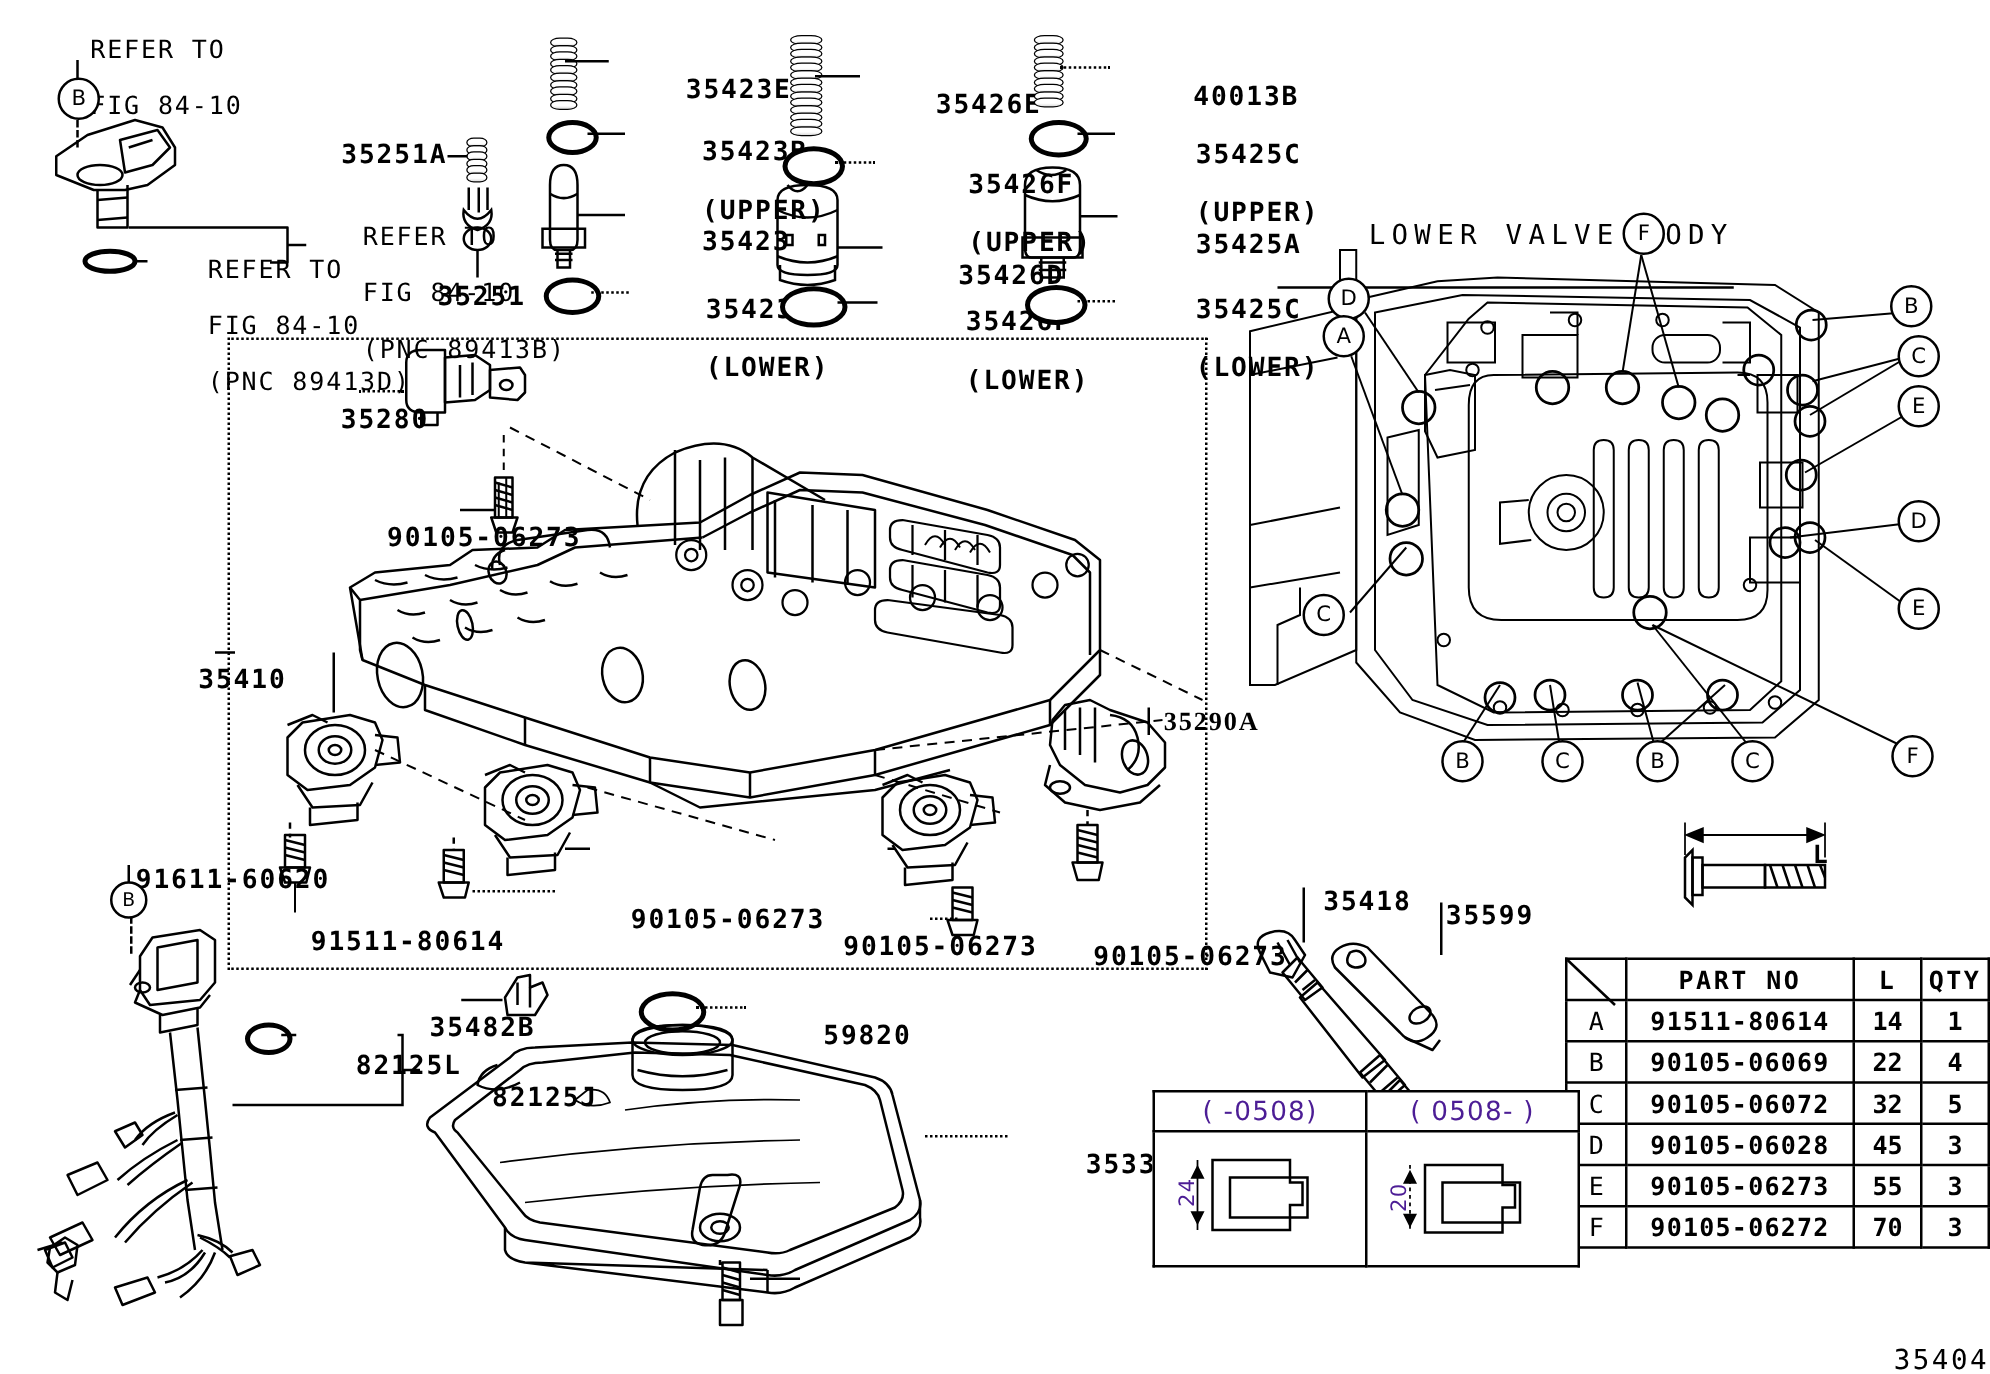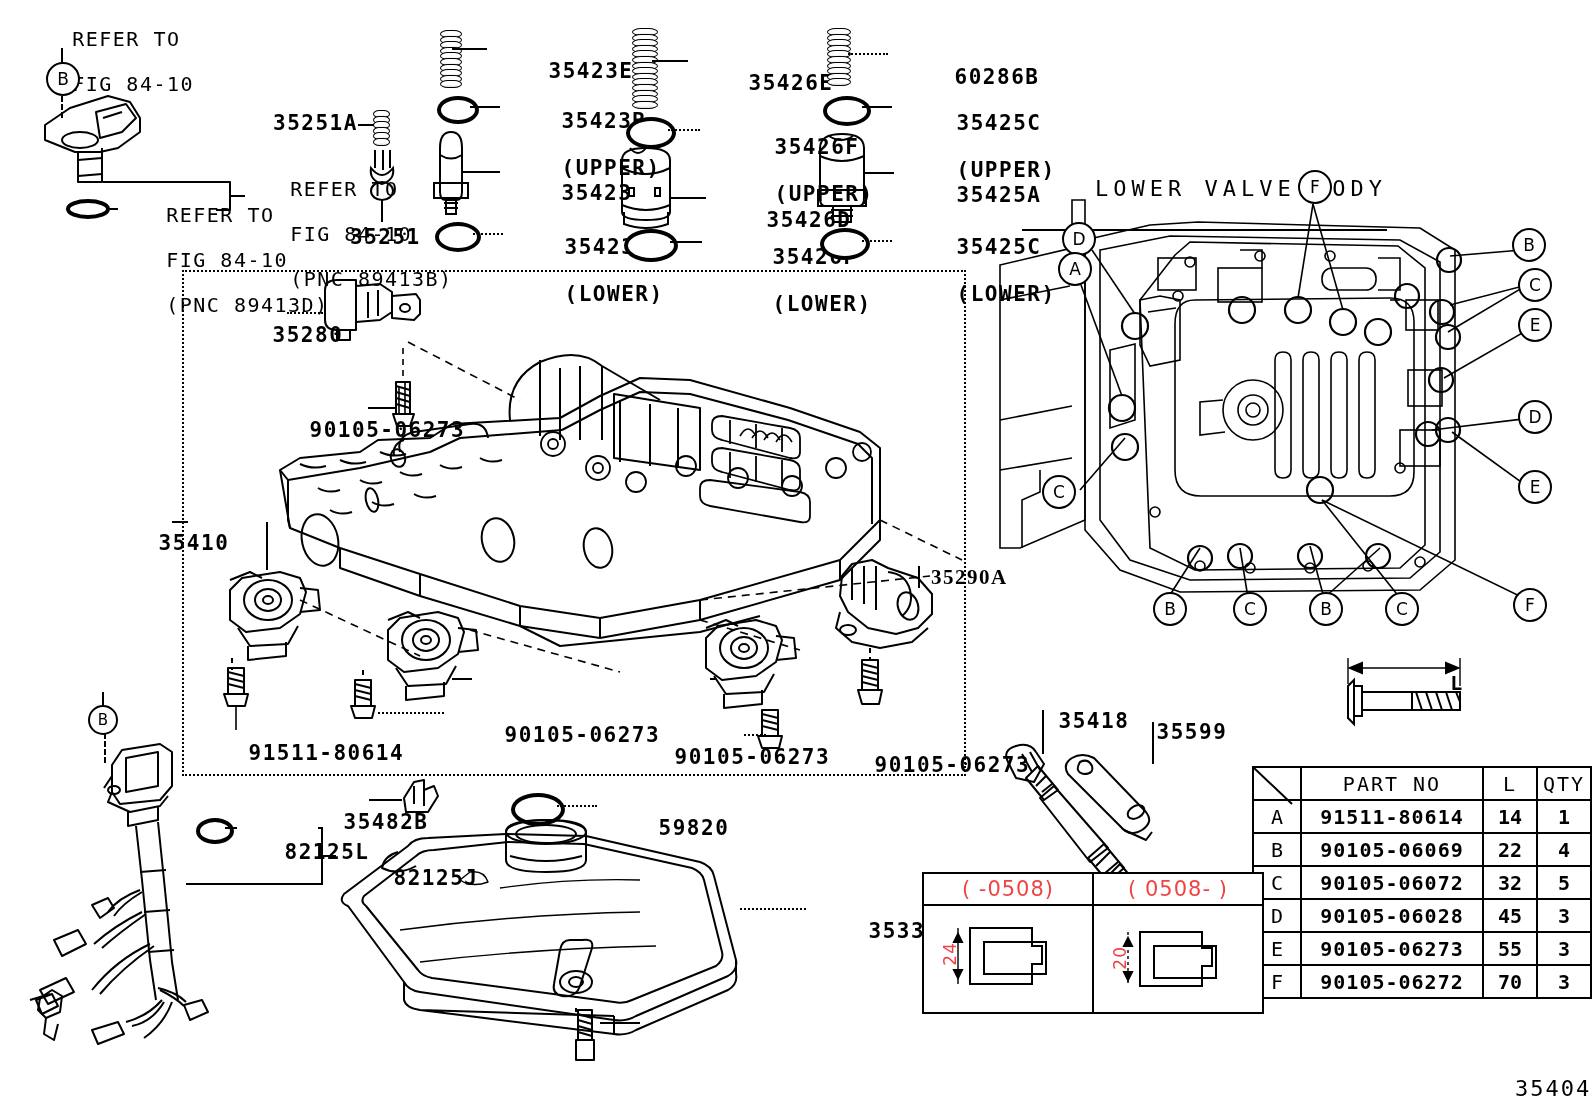--- a/index.html
+++ b/index.html
@@ -78,42 +78,42 @@
   }
   table.pt td,table.pt th{
     border:2px solid #000;
     text-align:center;
     font-size:20px;
     font-weight:bold;
     padding:2px 4px;
     height:27px;
     color:#000;
   }
-  table.pt th{font-weight:normal;letter-spacing:2px;font-size:20px;}
+  table.pt th{font-weight:bold;letter-spacing:2px;font-size:20px;}
   table.pt td.id{width:38px;font-weight:normal;font-size:20px;}
   table.pt td.pn{width:172px;letter-spacing:1px;}
   table.pt td.l{width:44px;}
   table.pt td.q{width:44px;}
   .slashcell{position:relative;width:38px;height:36px;}
   .slashcell svg{position:absolute;left:0;top:0;}
 
   
   table.n1{
     position:absolute;
     border-collapse:collapse;
     background:#fff;
   }
   table.n1 td{
     border:2px solid #000;
     text-align:center;
     font-family:"DejaVu Sans","Liberation Sans",sans-serif;
     font-size:21px;
     letter-spacing:1px;
     padding:3px 8px;
-    color:#ef4444;
+    color:#4c1d95;
   }
   .n1cell{width:152px;height:100px;position:relative;}
 
   .vtxt{
     position:absolute;
     writing-mode:vertical-rl;
     transform:rotate(180deg);
     font-family:"DejaVu Sans","Liberation Sans",sans-serif;
     font-size:17px;
   }
@@ -287,21 +287,21 @@
       <i></i>
       <i></i>
       <i></i>
       <i></i>
       <i></i>
       <i></i>
       <i></i>
   </div>
   <div class="dot h" style="left:848px;top:53px;width:40px;"></div>
   <div class="lbl" style="left:898px;top:42px;">
-    <span>60286B</span></div>
+    <span>40013B</span></div>
 
   <div class="oring" style="left:823px;top:96px;width:40px;height:22px;"></div>
   <div class="ln h" style="left:862px;top:106px;width:30px;"></div>
   <div class="lbl" style="left:900px;top:88px;">
     <span>35425C</span><br>
     <span class="sm">(UPPER)</span>
   </div>
 
   <svg class="art" width="1592" height="1099">
     <g fill="none" stroke="#000" stroke-width="2">
@@ -604,20 +604,22 @@
     <span>90105-06273</span></div>
   <div class="dot h" style="left:744px;top:734px;width:22px;"></div>
 
   <div class="lbl" style="left:904px;top:542px;font-family:Liberation Serif, serif;">
     <span>35290A</span></div>
   <div class="ln v" style="left:918px;top:566px;width:2px;height:22px;"></div>
 
   <div class="lbl" style="left:818px;top:730px;">
     <span>90105-06273</span></div>
 
+  <div class="lbl" style="left:52px;top:668px;">
+    <span>91611-60620</span></div>
   <div class="ln v" style="left:102px;top:692px;width:2px;height:18px;"></div>
   <div class="bub sm" style="left:88px;top:705px;">
     <span>B</span>
     </div>
   <div class="dash v" style="left:104px;top:733px;width:0;height:30px;"></div>
 
   <svg class="art" width="1592" height="1099">
     <g fill="none" stroke="#000" stroke-width="2" stroke-linejoin="round">
 
       <path d="M112,765 L122,750 L160,744 L172,752 L172,786 L160,800 L120,804 L112,792 Z"></path>

